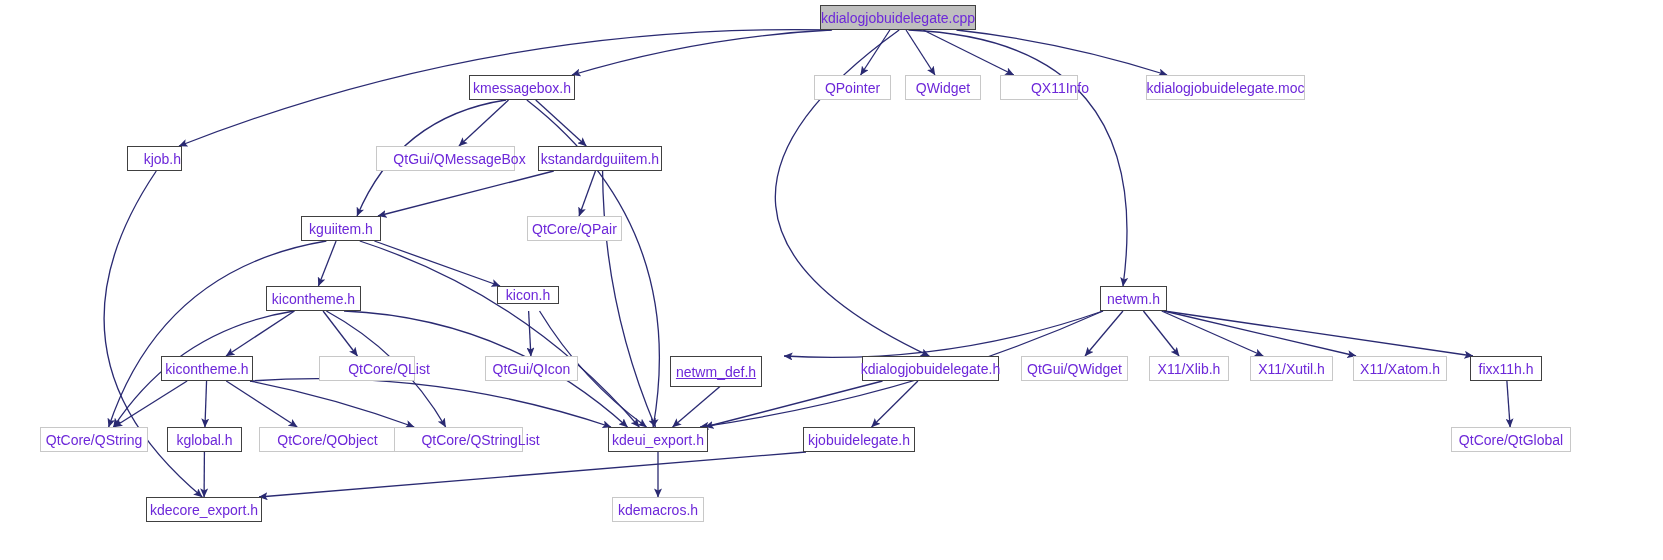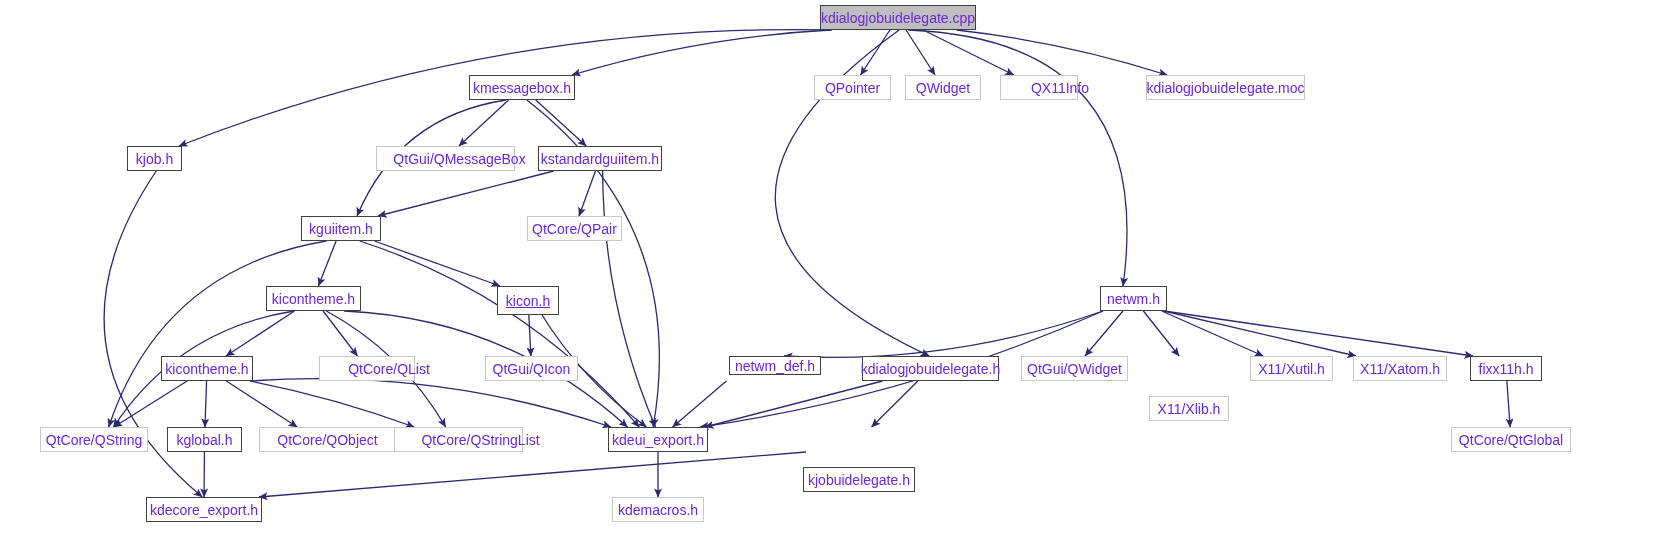--- a/index.html
+++ b/index.html
@@ -92,63 +92,63 @@
       </div>
       <div class="node sys" style="left: 905px; top: 75px; width: 76px; height: 25px;">
         <span>QWidget</span>
       </div>
       <div class="node sys" style="left: 1000px; top: 75px; width: 78px; height: 25px; padding-left: 42px;">
         <span>QX11Info</span>
       </div>
       <div class="node sys" style="left: 1146px; top: 75px; width: 159px; height: 25px;">
         <span>kdialogjobuidelegate.moc</span>
       </div>
-      <div class="node hdr" style="left: 127px; top: 146px; width: 55px; height: 25px;">
+      <div class="node hdr" style="left: 127px; top: 146px; width: 55px; height: 25px; justify-content: flex-end;">
         <span>kjob.h</span>
       </div>
       <div class="node sys" style="left: 376px; top: 146px; width: 139px; height: 25px; padding-left: 28px;">
         <span>QtGui/QMessageBox</span>
       </div>
       <div class="node hdr" style="left: 538px; top: 146px; width: 124px; height: 25px;">
         <span>kstandardguiitem.h</span>
       </div>
       <div class="node hdr" style="left: 301px; top: 216px; width: 80px; height: 25px;">
         <span>kguiitem.h</span>
       </div>
       <div class="node sys" style="left: 527px; top: 216px; width: 95px; height: 25px;">
         <span>QtCore/QPair</span>
       </div>
       <div class="node hdr" style="left: 266px; top: 286px; width: 95px; height: 25px;">
         <span>kicontheme.h</span>
       </div>
-      <div class="node hdr" style="left: 497px; top: 286px; width: 62px; height: 29px; text-decoration: underline;">
+      <div class="node hdr" style="left: 497px; top: 286px; width: 62px; height: 18px;">
         <span>kicon.h</span>
       </div>
       <div class="node hdr" style="left: 1100px; top: 286px; width: 67px; height: 25px;">
         <span>netwm.h</span>
       </div>
       <div class="node hdr" style="left: 161px; top: 356px; width: 92px; height: 25px;">
         <span>kicontheme.h</span>
       </div>
       <div class="node sys" style="left: 319px; top: 356px; width: 96px; height: 25px; padding-left: 44px;">
         <span>QtCore/QList</span>
       </div>
       <div class="node sys" style="left: 485px; top: 356px; width: 93px; height: 25px;">
         <span>QtGui/QIcon</span>
       </div>
-      <div class="node hdr" style="left: 729px; top: 356px; width: 92px; height: 19px;">
+      <div class="node hdr" style="left: 670px; top: 356px; width: 92px; height: 31px; text-decoration: underline;">
         <span>netwm_def.h</span>
       </div>
       <div class="node hdr" style="left: 862px; top: 356px; width: 137px; height: 25px;">
         <span>kdialogjobuidelegate.h</span>
       </div>
       <div class="node sys" style="left: 1021px; top: 356px; width: 107px; height: 25px;">
         <span>QtGui/QWidget</span>
       </div>
-      <div class="node sys" style="left: 1149px; top: 356px; width: 80px; height: 25px; margin-top: 40px;">
+      <div class="node sys" style="left: 1149px; top: 356px; width: 80px; height: 25px;">
         <span>X11/Xlib.h</span>
       </div>
       <div class="node sys" style="left: 1250px; top: 356px; width: 83px; height: 25px;">
         <span>X11/Xutil.h</span>
       </div>
       <div class="node sys" style="left: 1353px; top: 356px; width: 94px; height: 25px;">
         <span>X11/Xatom.h</span>
       </div>
       <div class="node hdr" style="left: 1470px; top: 356px; width: 72px; height: 25px;">
         <span>fixx11h.h</span>
@@ -161,21 +161,21 @@
       </div>
       <div class="node sys" style="left: 259px; top: 427px; width: 137px; height: 25px;">
         <span>QtCore/QObject</span>
       </div>
       <div class="node sys" style="left: 394px; top: 427px; width: 129px; height: 25px; padding-left: 44px;">
         <span>QtCore/QStringList</span>
       </div>
       <div class="node hdr" style="left: 608px; top: 427px; width: 100px; height: 25px;">
         <span>kdeui_export.h</span>
       </div>
-      <div class="node hdr" style="left: 803px; top: 427px; width: 112px; height: 25px; margin-top: 40px;">
+      <div class="node hdr" style="left: 803px; top: 427px; width: 112px; height: 25px;">
         <span>kjobuidelegate.h</span>
       </div>
       <div class="node sys" style="left: 1451px; top: 427px; width: 120px; height: 25px;">
         <span>QtCore/QtGlobal</span>
       </div>
       <div class="node hdr" style="left: 146px; top: 497px; width: 116px; height: 25px;">
         <span>kdecore_export.h</span>
       </div>
       <div class="node sys" style="left: 612px; top: 497px; width: 92px; height: 25px;">
         <span>kdemacros.h</span>

